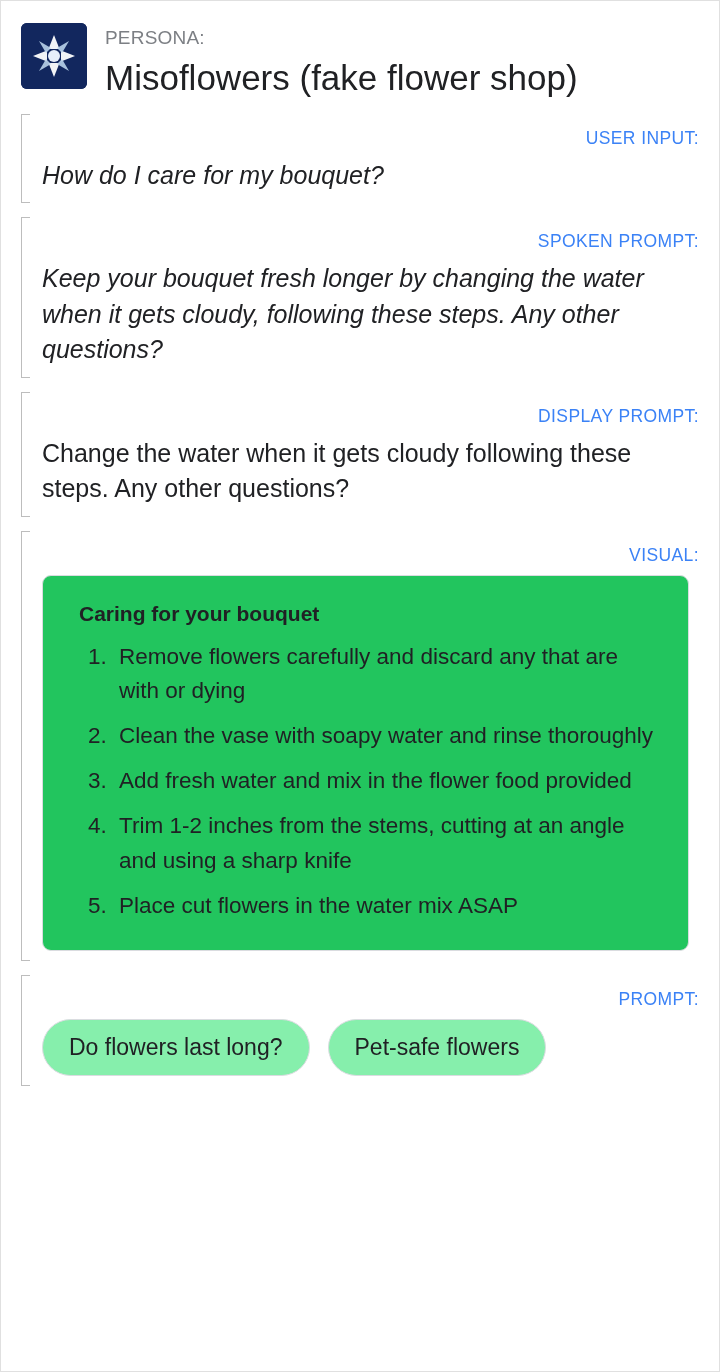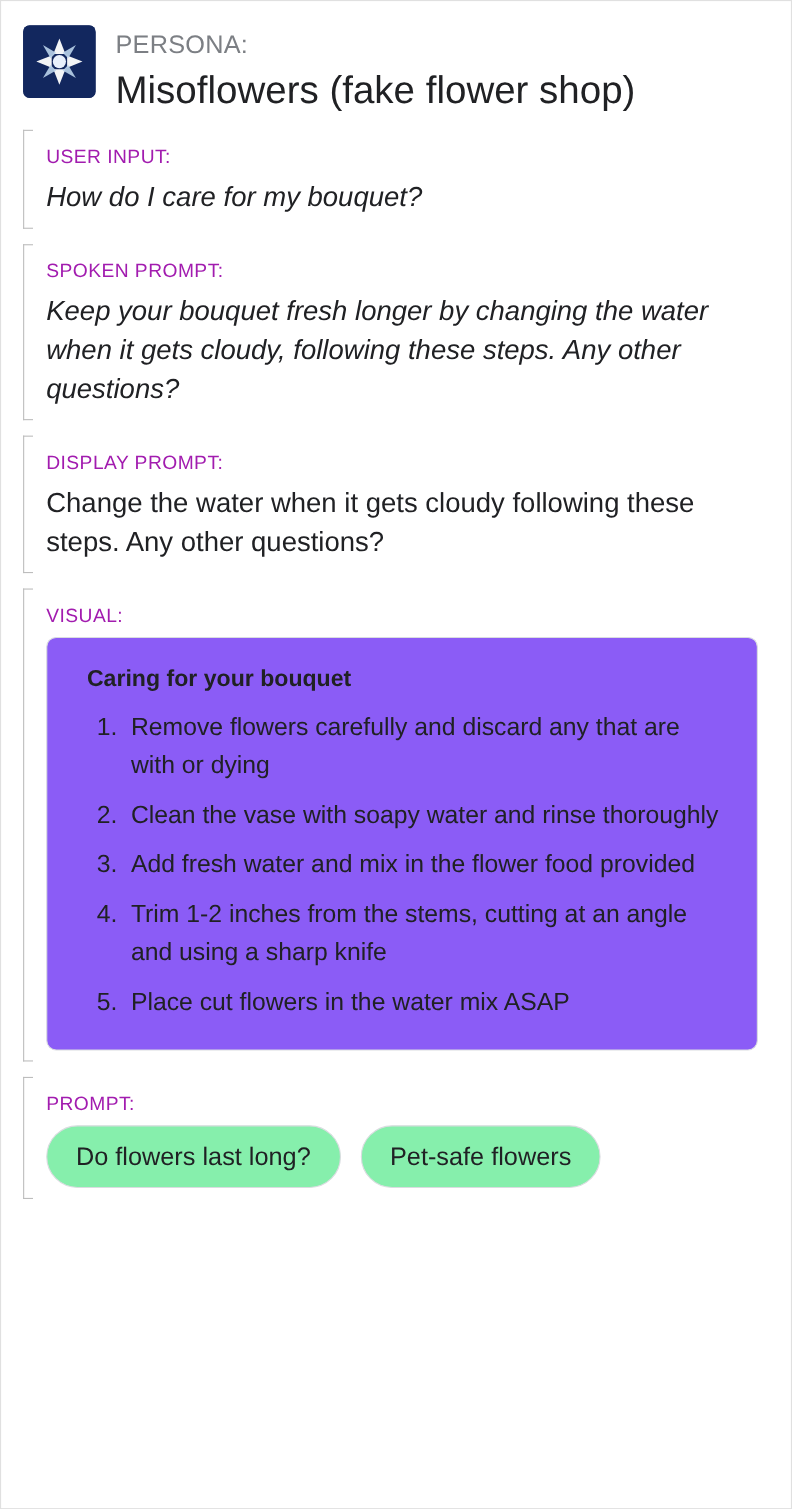--- a/index.html
+++ b/index.html
@@ -37,21 +37,21 @@
     flex: 0 0 auto;
     position: relative;
     overflow: hidden;
   }
   .persona-logo svg { display: block; }
   .persona-text {
     margin-left: 18px;
     padding-top: 4px;
   }
   .persona-label {
-    font-size: 23px;
+    font-size: 19px;
     color: #7c7f84;
     letter-spacing: 0.2px;
     line-height: 1.2;
   }
   .persona-title {
     font-size: 35px;
     color: #202124;
     line-height: 1.25;
     margin-top: 6px;
   }
@@ -70,41 +70,42 @@
     left: -1px;
     width: 9px;
     height: 1px;
     background: #bdbdbd;
   }
   .section::before { top: 0; }
   .section::after { bottom: 0; }
 
   .sec-label {
     font-size: 17.5px;
-    color: #a21caf;
+    color: #3b82f6;
     letter-spacing: 0.4px;
     margin-bottom: 9px;
+    text-align: right;
   }
   .sec-body {
     font-size: 25px;
     line-height: 1.42;
     color: #202124;
   }
   .sec-body.italic { font-style: italic; }
 
   .gap { height: 14px; }
 
   
   .card {
     border: 1px solid #dadce0;
     border-radius: 9px;
     padding: 22px 26px 26px 26px;
     margin-top: 6px;
     margin-right: 10px;
-    background: #8b5cf6;
+    background: #22c55e;
   }
   .card-title {
     font-size: 21px;
     font-weight: bold;
     color: #202124;
     margin: 4px 0 14px 10px;
   }
   .card ol {
     margin: 0;
     padding-left: 44px;

